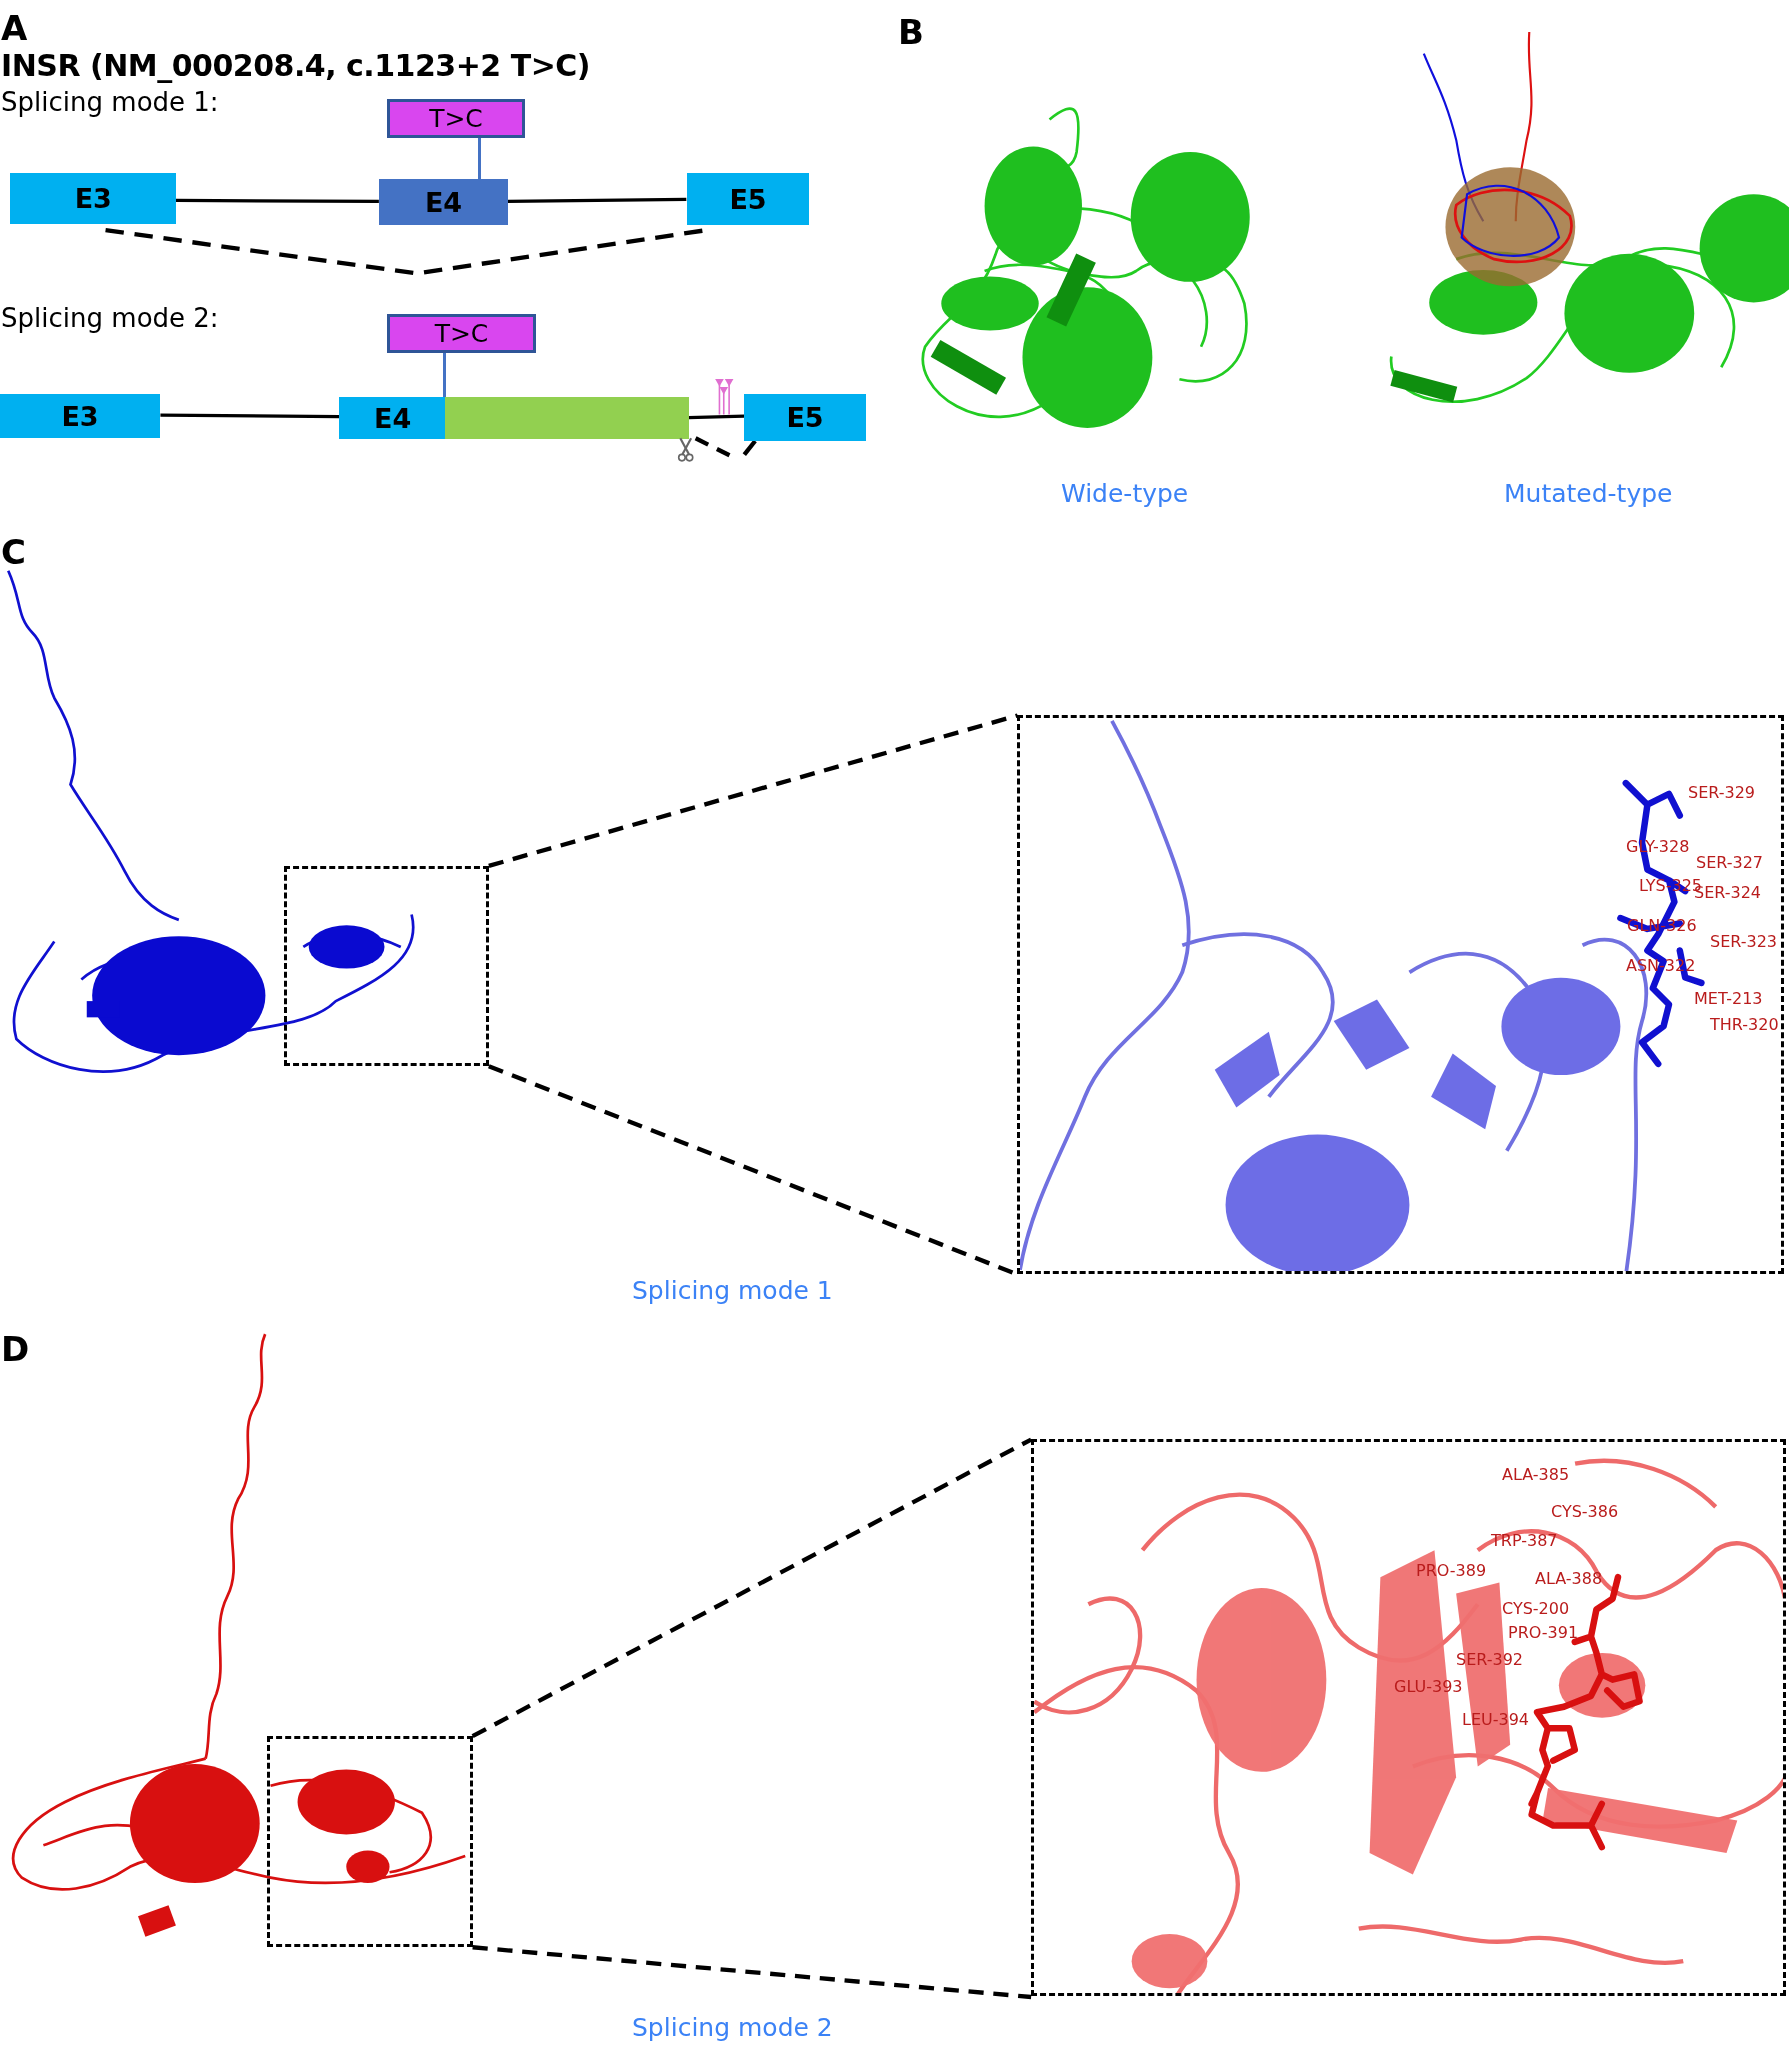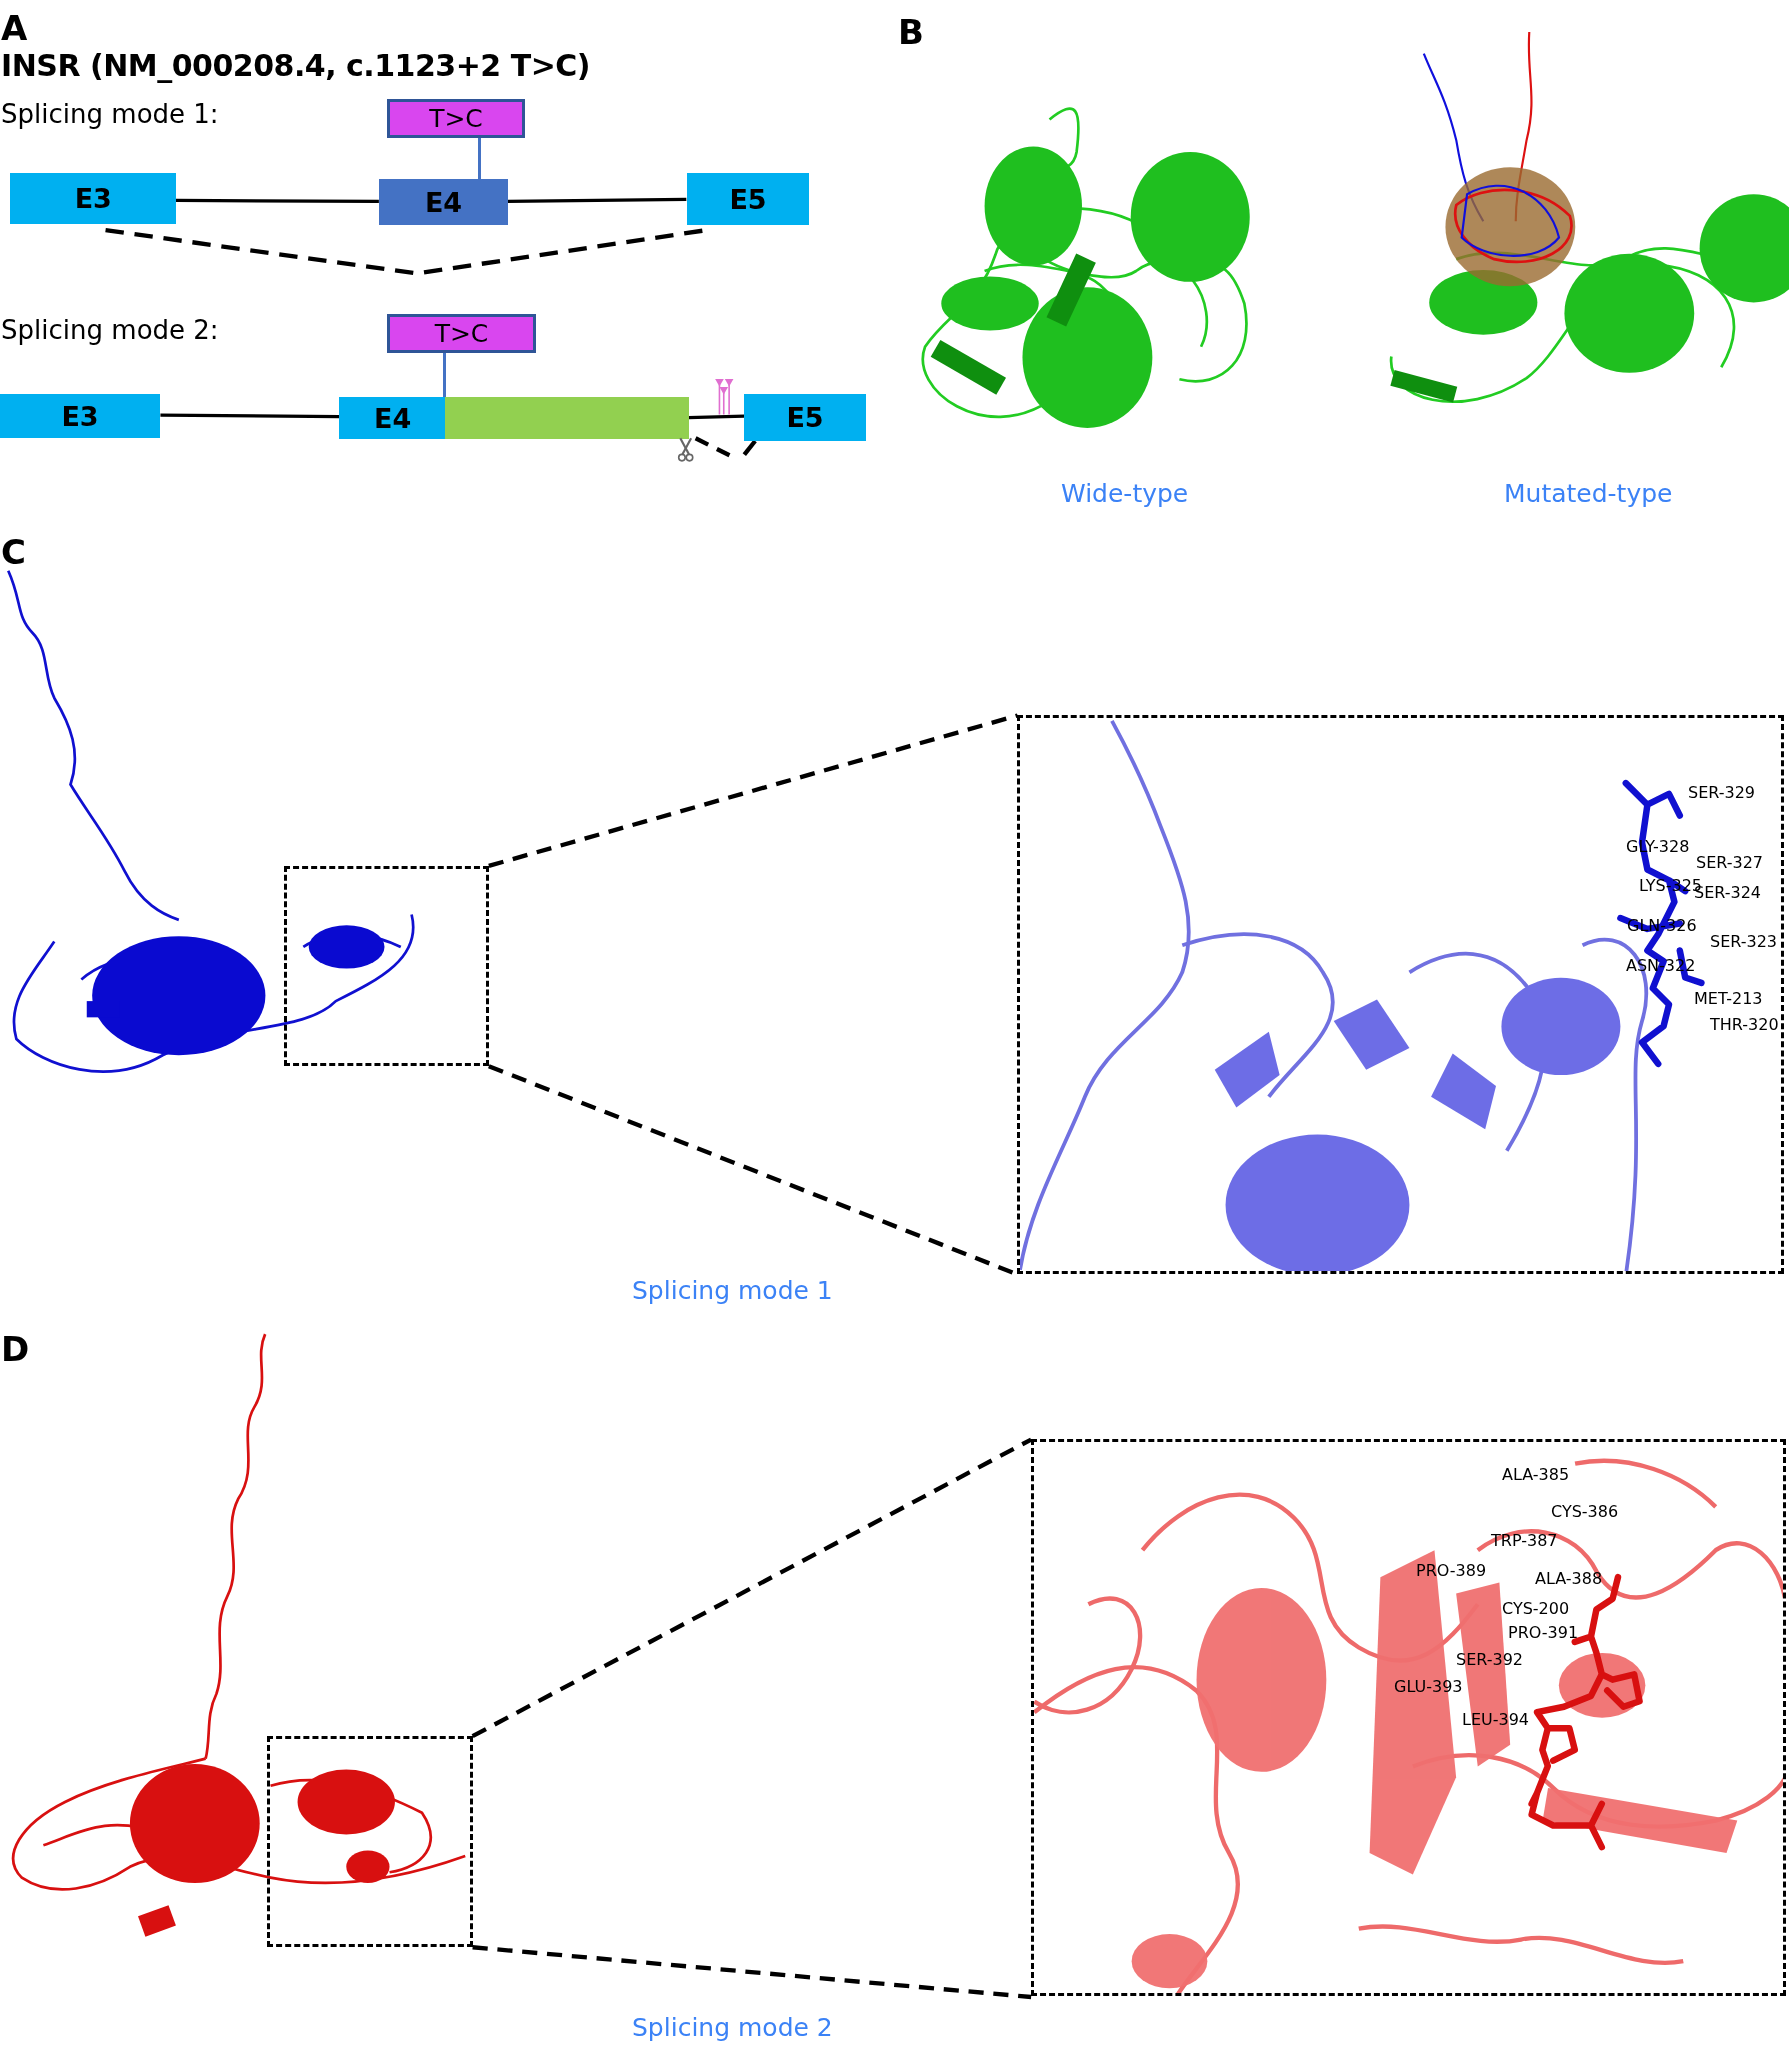--- a/index.html
+++ b/index.html
@@ -1,28 +1,28 @@
 <!DOCTYPE html>
 <html style="font-size:8.7px"><head>
 <meta charset="utf-8">
 <style>
   html,body{margin:0;padding:0;background:#fff;}
   body{width:1790px;height:2056px;position:relative;overflow:hidden;font-family:"DejaVu Sans",sans-serif;}
   .abs{position:absolute;}
   .panel-letter{font-family:"DejaVu Sans",sans-serif;font-weight:bold;font-size:34px;color:#000;line-height:1;}
   .title{font-weight:bold;font-size:30px;color:#000;white-space:nowrap;letter-spacing:-0.5px;}
-  .mode-label{font-size:26px;color:#000;white-space:nowrap;margin-top:12px;}
+  .mode-label{font-size:26px;color:#000;white-space:nowrap;}
   .exon{position:absolute;display:flex;align-items:center;justify-content:center;font-weight:bold;font-size:27px;color:#000;}
   .cyan{background:#00b0f0;}
   .darkblue{background:#4472c4;}
   .green{background:#92d050;}
   .mut{position:absolute;background:#d946ef;border:3.8px solid #2f5597;box-sizing:border-box;display:flex;align-items:center;justify-content:center;font-size:25px;color:#000;}
   .vline{position:absolute;width:3.2px;background:#4472c4;}
   .caption{font-size:25px;color:#3b82f6;white-space:nowrap;}
-  .res{font-size:16px;color:#000000;white-space:nowrap;text-align:right;}
+  .res{font-size:16px;color:#b91c1c;white-space:nowrap;text-align:right;}
   .zoombox{position:absolute;border:3.8px dashed #000;box-sizing:border-box;overflow:hidden;}
   svg{position:absolute;overflow:visible;}
 </style>
 </head>
 <body>
 
 <div class="abs panel-letter" style="left:1.1px;top:10.8px;">A</div>
 <div class="abs title" style="left:1.1px;top:48px;">INSR (NM_000208.4, c.1123+2 T&gt;C)</div>
 
 <div class="abs mode-label" style="left:1.1px;top:87px;">Splicing mode 1:</div>

